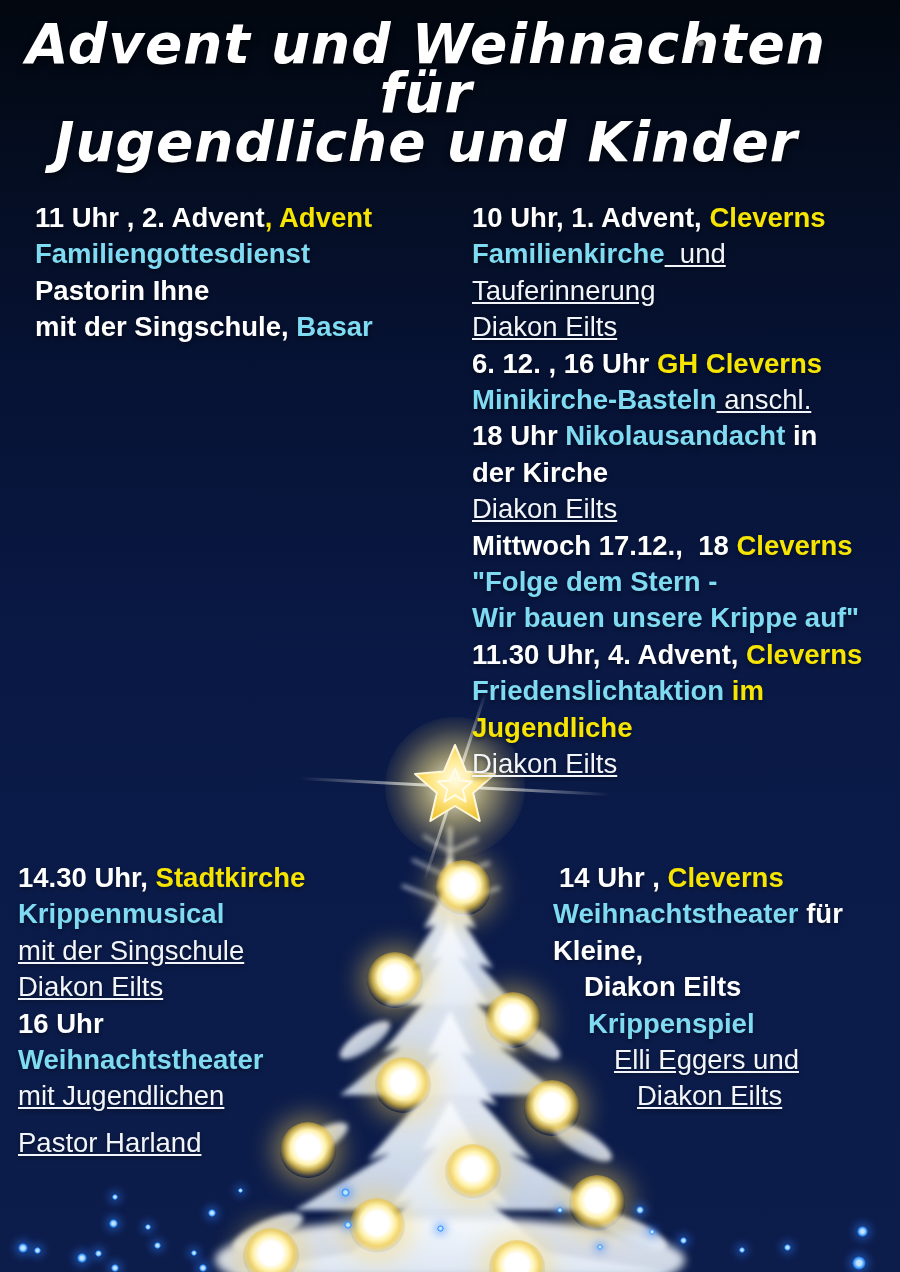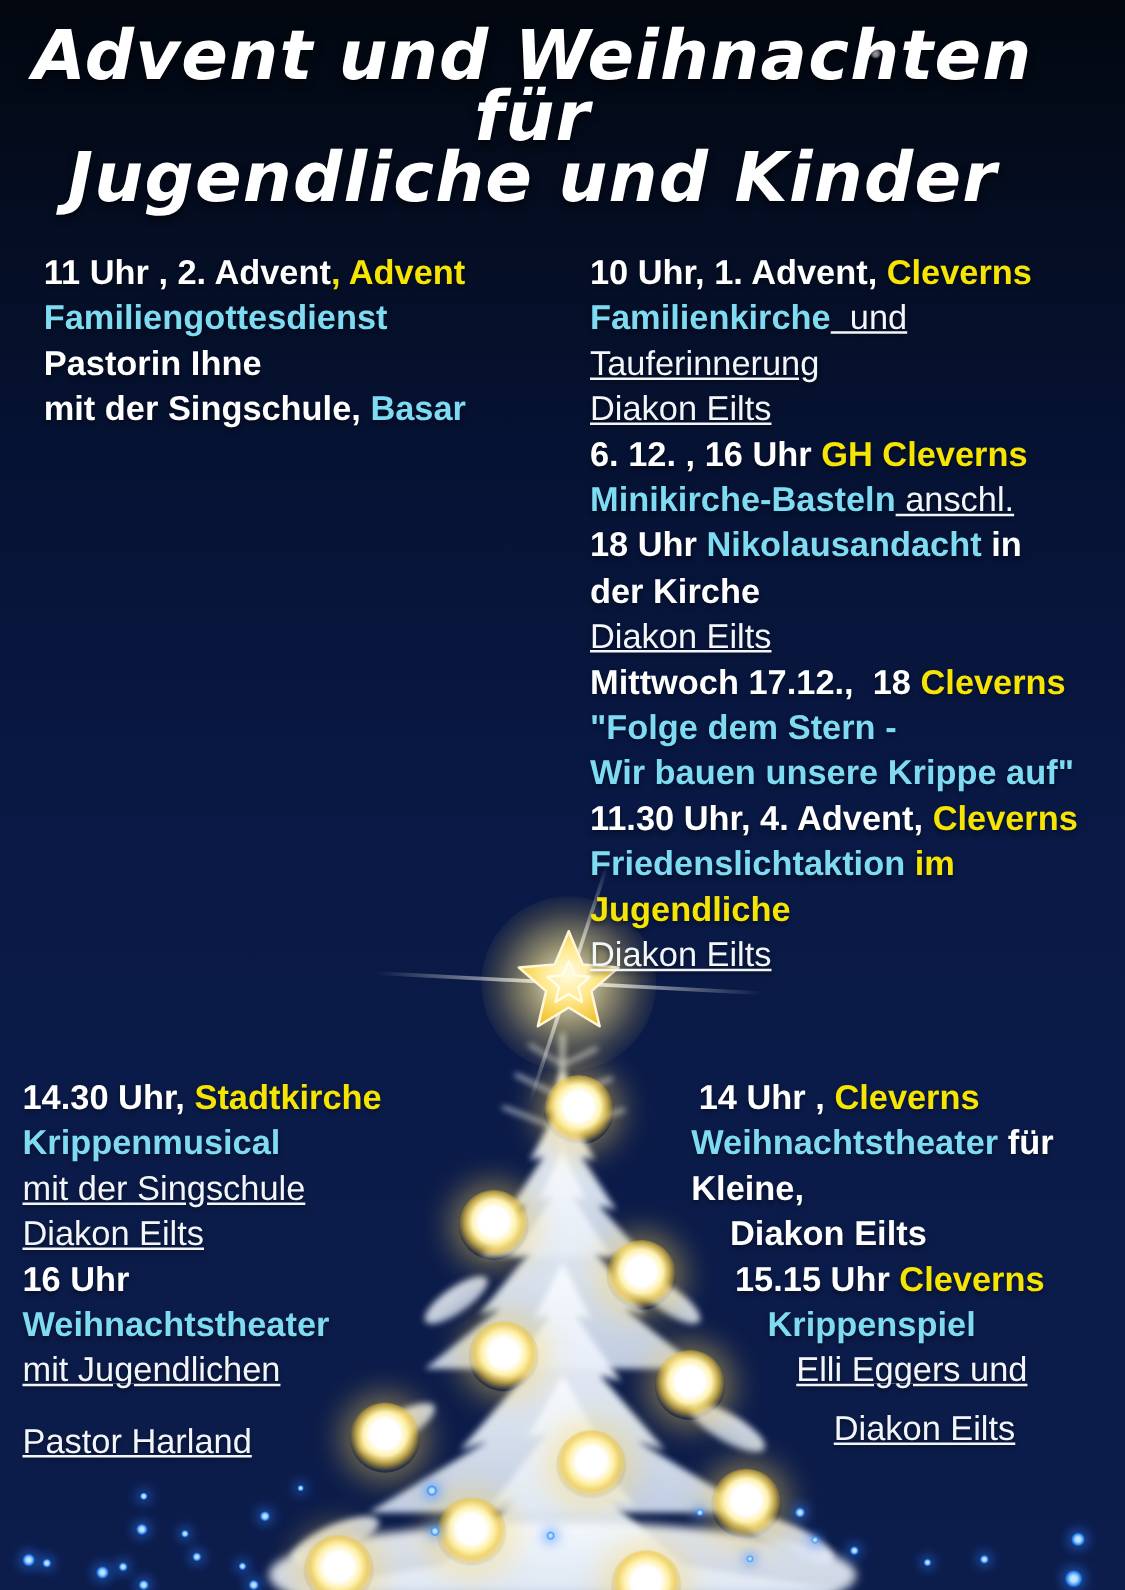--- a/index.html
+++ b/index.html
@@ -20,21 +20,21 @@
          text-shadow:0 2px 4px rgba(0,0,0,.45);}
   .line{white-space:pre;}
   .seg-wb{color:#ffffff;font-weight:bold;}
   .seg-wr{color:#f2f5f9;font-weight:400;text-decoration:underline;}
   .seg-y{color:#f6e403;font-weight:bold;}
   .seg-c{color:#7fdbf2;font-weight:bold;}
   #block-tl{left:35px;top:200px;}
   #block-tr{left:472px;top:200px;}
   #block-bl{left:18px;top:860px;}
   #block-br{left:553px;top:860px;}
-  #block-bl .line:nth-child(8){margin-top:20px;}
+  #block-bl .line:nth-child(8){margin-top:10px;}
   #block-br .line:nth-child(1){margin-left:6px;}
   #block-br .line:nth-child(4){margin-left:31px;}
   #block-br .line:nth-child(5){margin-left:35px;}
   #block-br .line:nth-child(6){margin-left:61px;}
   #block-br .line:nth-child(7){margin-left:84px;}
   #block-br .line:nth-child(8){margin-left:114px;margin-top:10px;}
   
   .tree{position:absolute;left:200px;top:790px;width:500px;height:482px;z-index:1;}
   .star-wrap{position:absolute;left:455px;top:787px;width:0;height:0;z-index:2;}
   .star-glow{position:absolute;left:-70px;top:-70px;width:140px;height:140px;border-radius:50%;
@@ -184,19 +184,18 @@
       <div class="line"><span class="seg-wb">16 Uhr</span></div>
       <div class="line"><span class="seg-c">Weihnachtstheater</span></div>
       <div class="line"><span class="seg-wr">mit Jugendlichen</span></div>
       <div class="line"><span class="seg-wr">Pastor Harland</span></div>
     </div>
   <div class="block" id="block-br">
       <div class="line"><span class="seg-wb">14 Uhr , </span><span class="seg-y">Cleverns</span></div>
       <div class="line"><span class="seg-c">Weihnachtstheater</span><span class="seg-wb"> für</span></div>
       <div class="line"><span class="seg-wb">Kleine,</span></div>
       <div class="line"><span class="seg-wb">Diakon Eilts</span></div>
-      <div class="line"><span class="seg-wb">15.15 Uhr </span><span class="seg-y">Cleverns</span></div>
       <div class="line"><span class="seg-c">Krippenspiel</span></div>
       <div class="line"><span class="seg-wr">Elli Eggers und</span></div>
       <div class="line"><span class="seg-wr">Diakon Eilts</span></div>
     </div>
 
 </div>
 
 </body></html>

